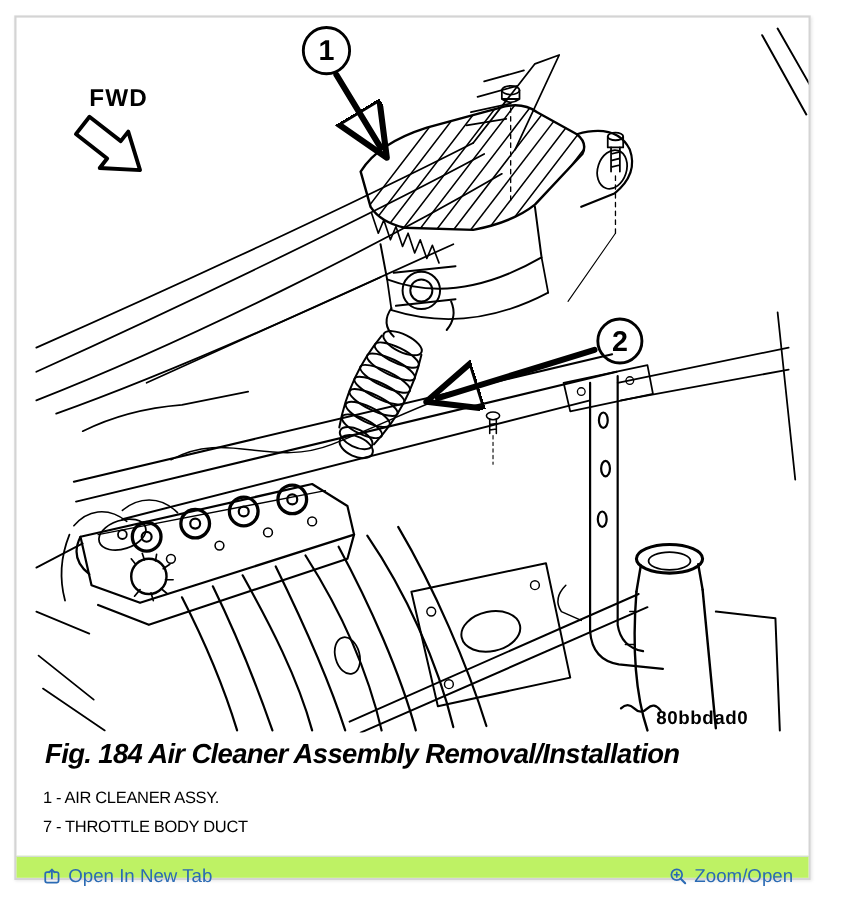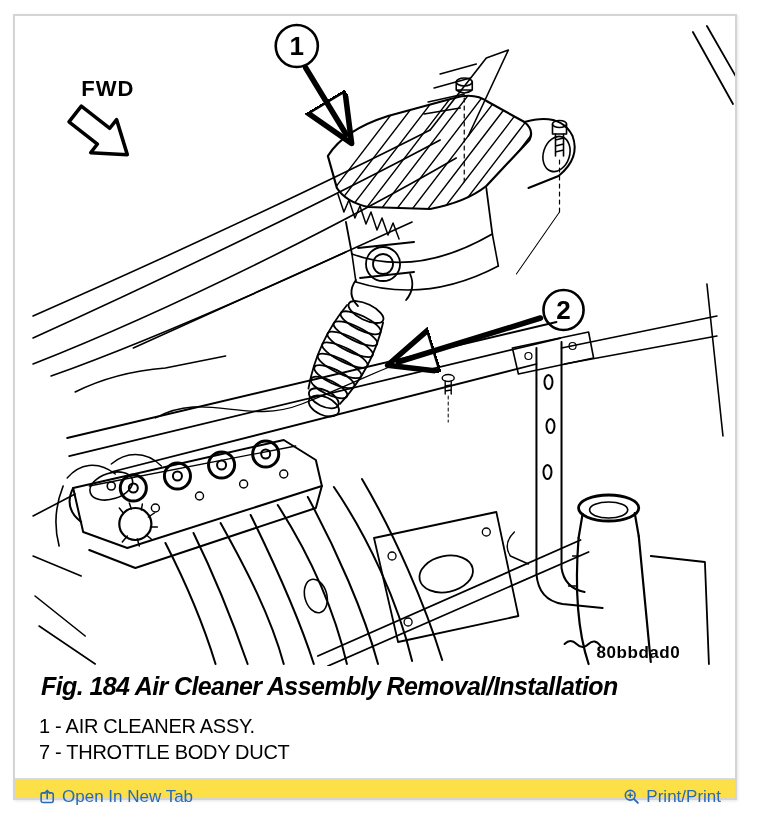--- a/index.html
+++ b/index.html
@@ -13,24 +13,24 @@
     background:#fff;border:2px solid #d4d4d4;box-sizing:border-box;
     box-shadow:1px 1px 3px rgba(0,0,0,0.10);
     display:flex;flex-direction:column;
   }
   .figure-area{position:relative;height:650px;flex:0 0 auto;}
   .figure-area svg{position:absolute;left:0;top:0;width:100%;height:100%;}
   .caption{
     margin:6px 0 0 26px;font-size:25px;font-weight:bold;font-style:italic;
     letter-spacing:-0.6px;white-space:nowrap;
   }
-  .legend{margin:12px 0 0 24px;font-size:20px;line-height:26px;letter-spacing:-0.3px;}
+  .legend{margin:12px 0 0 24px;font-size:15px;line-height:26px;letter-spacing:-0.3px;}
   .legend div{white-space:nowrap;}
   .footer{
-    margin-top:auto;height:20px;background:#fde047;border-top:1px solid #d8dbe0;
+    margin-top:auto;height:20px;background:#bef264;border-top:1px solid #d8dbe0;
     display:flex;align-items:center;justify-content:space-between;
     padding:16px 14px 0 24px;box-sizing:border-box;
   }
   .link{
     color:#2a6ab4;font-size:17px;display:flex;align-items:center;gap:6px;
     cursor:pointer;text-decoration:none;
   }
   .link svg{display:block;}
   .drawing path,.drawing line,.drawing circle,.drawing ellipse,.drawing polygon,.drawing polyline,.drawing rect{
     stroke:#000;fill:none;stroke-linecap:round;stroke-linejoin:round;
@@ -260,17 +260,17 @@
         <path d="M7.7,10 V2.6 M5.3,4.8 L7.7,2.3 L10.1,4.8" fill="none" stroke="#2a6ab4" stroke-width="1.5" stroke-linecap="round" stroke-linejoin="round"></path>
       </svg>
       <span>Open In New Tab</span>
     </a>
     <a class="link">
       <svg width="17" height="17" viewBox="0 0 16 16">
         <circle cx="6.8" cy="6.8" r="4.6" fill="none" stroke="#2a6ab4" stroke-width="1.5"></circle>
         <path d="M10.2,10.2 L14,14" stroke="#2a6ab4" stroke-width="1.8" stroke-linecap="round"></path>
         <path d="M6.8,4.8 V8.8 M4.8,6.8 H8.8" stroke="#2a6ab4" stroke-width="1.4" stroke-linecap="round"></path>
       </svg>
-      <span>Print/Print</span>
+      <span>Zoom/Open</span>
     </a>
   </div>
 
 </div>
 
 </body></html>

